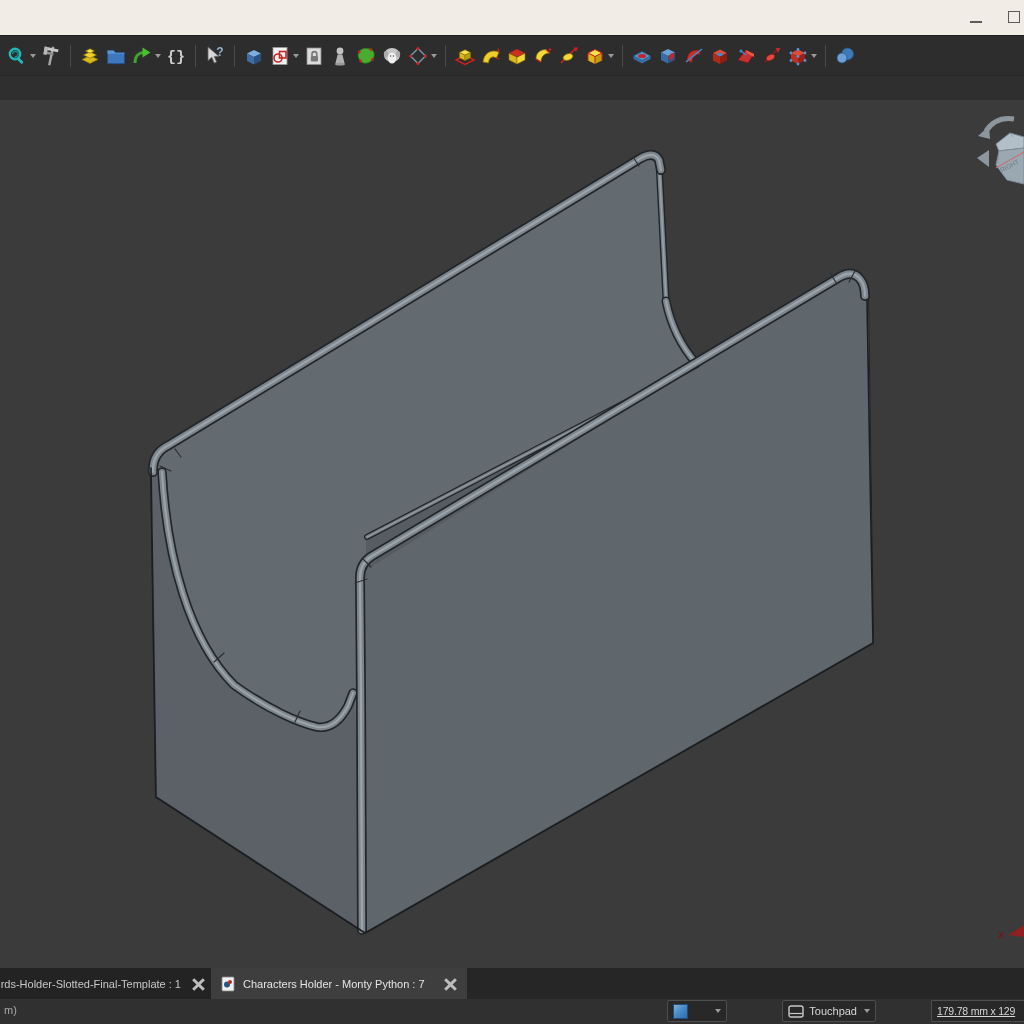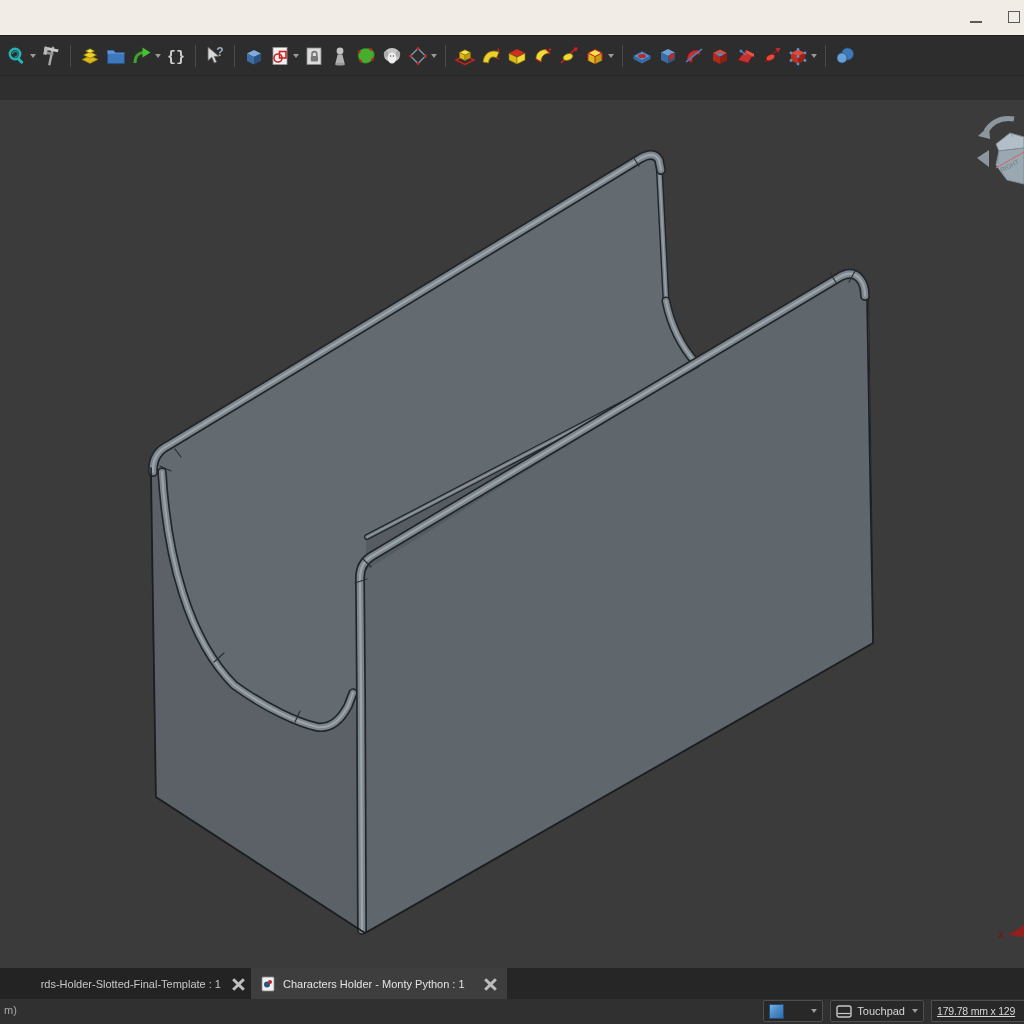--- a/index.html
+++ b/index.html
@@ -14,31 +14,31 @@
   .tb-item svg{width:22px;height:22px;display:block;}
   .caret{width:0;height:0;border-left:3.5px solid transparent;border-right:3.5px solid transparent;border-top:4.5px solid #9a9a9a;margin-left:2px;}
   .tb-sep{width:1px;height:22px;background:#4a4a4a;margin:0 6px;}
   .subbar{height:25px;background:#2f2f2f;border-top:1px solid #272727;box-sizing:border-box;}
   .viewport{height:868px;background:var(--viewport_bg,#3b3b3b);position:relative;overflow:hidden;}
   .model-svg{position:absolute;left:0;top:0;}
   .viewcube{position:absolute;right:0;top:6px;}
   .axis-triad{position:absolute;right:0;bottom:24px;}
   .tabbar{height:31px;background:#262626;display:flex;align-items:stretch;}
   .tab{display:flex;align-items:center;font-size:11px;color:#c8c8c8;}
-  .tab-inactive{width:205px;background:#232323;padding-right:6px;padding-left:40px;}
+  .tab-inactive{width:205px;background:#232323;padding-right:6px;}
   .tab-inactive .tab-label{flex:1;overflow:hidden;display:flex;justify-content:flex-end;white-space:nowrap;}
   .tab-active{background:#3e3e3e;color:#e4e4e4;padding:0 10px;gap:8px;}
   .tab-active .tab-label{white-space:nowrap;}
   .close-x{width:14px;height:14px;position:relative;margin-left:10px;flex:0 0 auto;}
   .close-x::before,.close-x::after{content:"";position:absolute;left:6px;top:0;width:3px;height:15px;background:#bdbdbd;}
   .close-x::before{transform:rotate(45deg);}  .close-x::after{transform:rotate(-45deg);}
   .statusbar{height:25px;background:#303030;position:relative;font-size:11px;color:#a8a8a8;}
   .status-left{position:absolute;left:4px;top:5px;}
   .status-right{position:absolute;right:0;top:1px;display:flex;gap:7px;}
-  .sb-ctl{height:20px;background:#282828;border:1px solid #4e4e4e;border-radius:2px;display:flex;align-items:center;padding:0 5px;color:#d6d6d6;}
+  .sb-ctl{height:20px;background:#282828;border:1px solid #4e4e4e;border-radius:2px;display:flex;align-items:center;padding:0 5px;color:#d6d6d6;margin-left:48px;}
   .filter-ctl{width:48px;justify-content:space-between;}
   .blue-sq{width:13px;height:13px;border:1px solid #1f4d7a;background:linear-gradient(135deg,#7db4e2 0%,#4a8cc8 45%,#2f6da8 100%);}
   .touch-ctl{gap:5px;}
   .dims-ctl{width:82px;border-right:none;border-radius:2px 0 0 2px;overflow:hidden;white-space:nowrap;font-size:10.5px;letter-spacing:-0.2px;text-decoration:underline;}
 </style>
 </head>
 <body>
 
 <div class="titlebar">
   <div class="win-controls">
@@ -343,21 +343,21 @@
   <div class="tab tab-inactive">
     <span class="tab-label">rds-Holder-Slotted-Final-Template : 1</span>
     <span class="close-x"></span>
   </div>
   <div class="tab tab-active">
     <svg width="14" height="16" viewBox="0 0 14 16">
       <rect x="1" y="1" width="12" height="14" rx="1" fill="#f0f0f0" stroke="#888" stroke-width="0.8"></rect>
       <circle cx="6" cy="8.5" r="3" fill="#2a5585"></circle>
         <circle cx="9" cy="6" r="2" fill="#c02828"></circle>
     </svg>
-    <span class="tab-label">Characters Holder - Monty Python : 1</span>
+    <span class="tab-label">Characters Holder - Monty Python : 7</span>
     <span class="close-x"></span>
   </div>
 </div>
 
 <div class="statusbar">
   <span class="status-left">m)</span>
   <div class="status-right">
     <div class="sb-ctl filter-ctl">
       <span class="blue-sq"></span>
       <span class="caret"></span>

